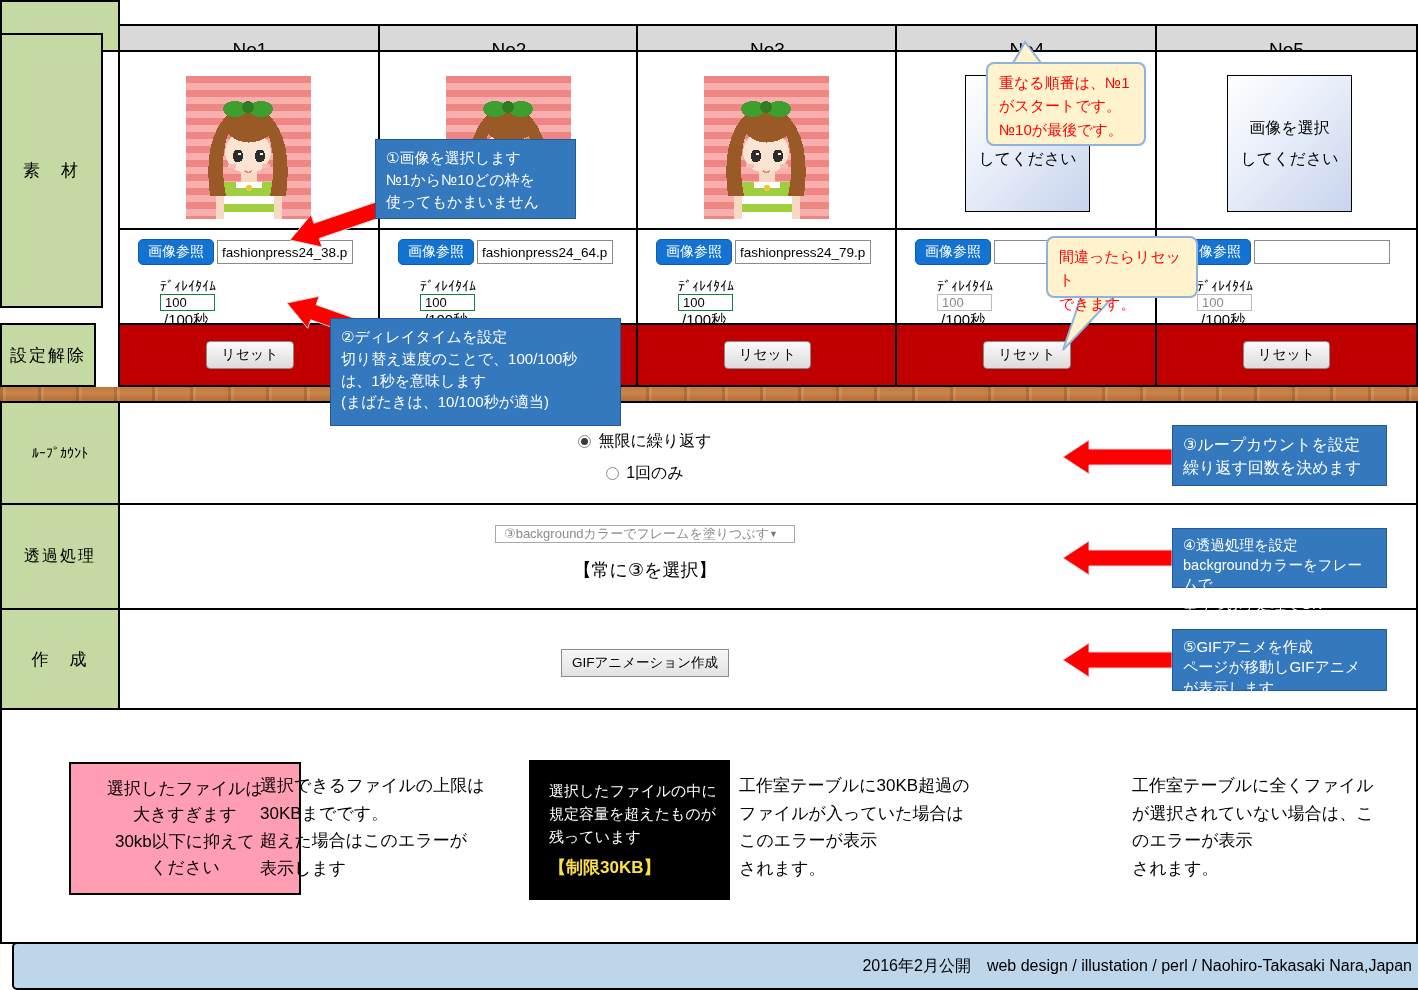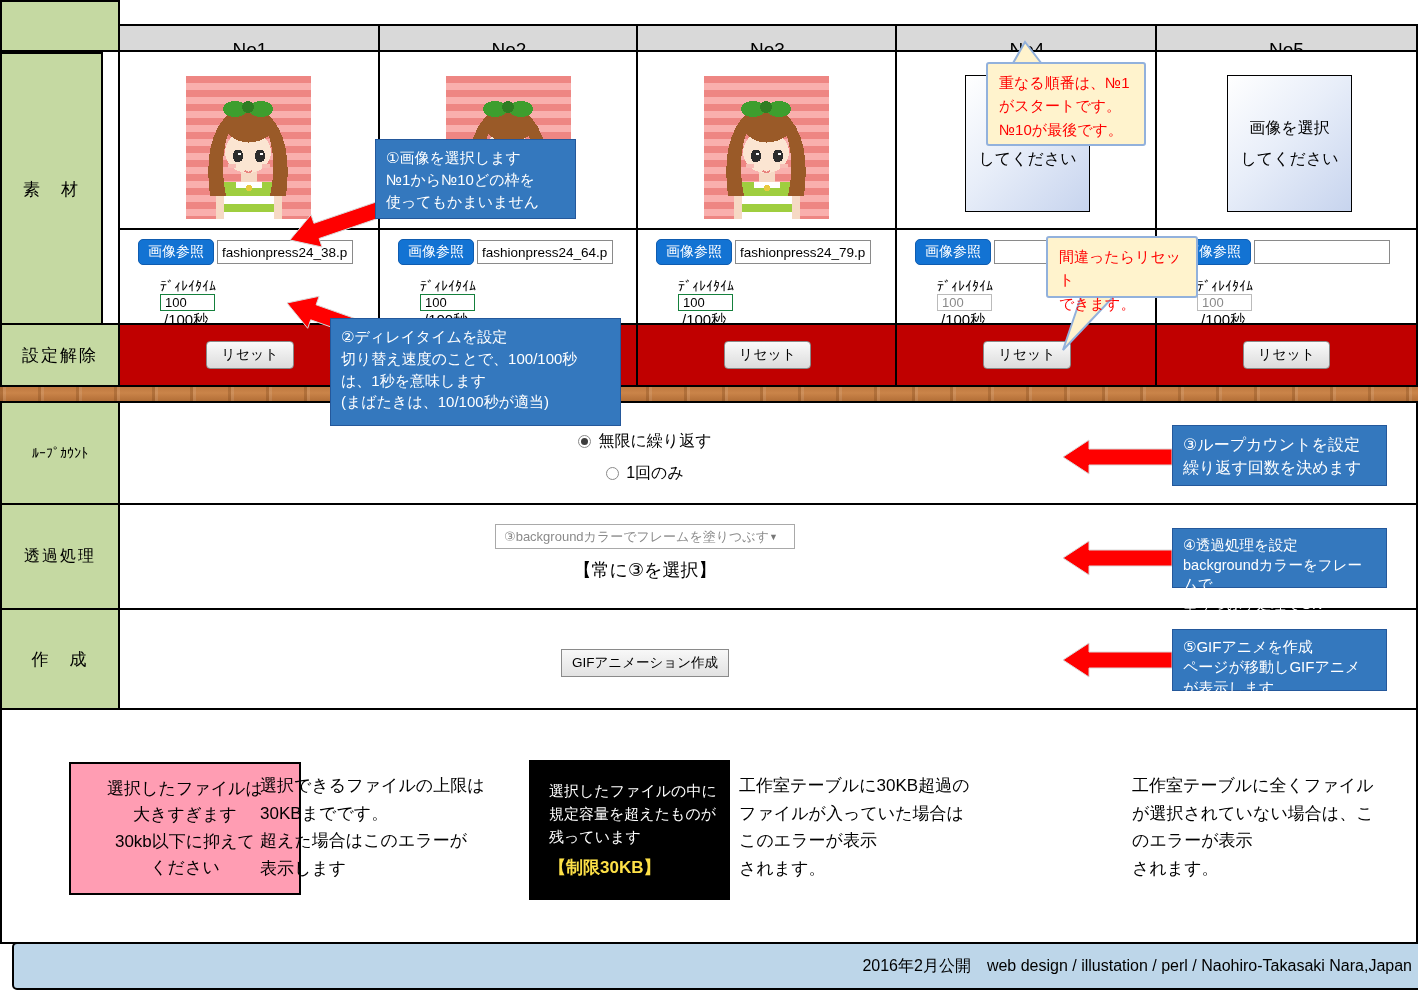--- a/index.html
+++ b/index.html
@@ -31,29 +31,29 @@
           font-family:inherit;box-sizing:border-box;}
   .dim{color:#8a8a8a;border-color:#bbb;}
   .dunit{margin-left:4px;font-size:15px;}
   .resetbtn{background:linear-gradient(#fafafa,#dcdcdc);border:1px solid #8a8a8a;border-radius:4px;
             padding:4px 14px;font-size:14px;font-family:inherit;}
   .wood{position:absolute;left:0;top:387px;width:1418px;height:15px;
         background-image:repeating-linear-gradient(90deg,rgba(92,46,10,.22) 0 3px,rgba(255,255,255,.10) 3px 6px,rgba(0,0,0,0) 6px 38px),
                          linear-gradient(#c07a40,#ca8449 40%,#b06c35);}
   .bluebox{position:absolute;background:#3478BE;border:1px solid #24589B;color:#fff;
            padding:7px 10px;font-size:15px;line-height:1.45;box-sizing:border-box;z-index:6;}
-  .bubble{position:absolute;background:#FFF3CD;border:2px solid #92B1DC;border-radius:3px;
+  .bubble{position:absolute;background:#FFF3CD;border:2px solid #92B1DC;border-radius:8px;
           color:#FF0000;font-size:15px;line-height:1.55;padding:7px 11px;box-sizing:border-box;z-index:7;}
   .overlay{position:absolute;left:0;top:0;z-index:5;pointer-events:none;}
   .midcell{position:absolute;left:118px;width:1300px;box-sizing:border-box;border:2px solid #000;background:#fff;}
   .centerwrap{position:absolute;left:0;right:246px;text-align:center;}
   .radio{display:inline-block;width:13px;height:13px;border:1px solid #8a8a8a;border-radius:50%;
          background:#fff;vertical-align:-2px;margin-right:7px;box-sizing:border-box;}
   .radio.sel::after{content:"";display:block;width:7px;height:7px;margin:2px;border-radius:50%;background:#3c3c3c;}
-  .selectbox{display:inline-flex;align-items:center;width:300px;height:25px;
+  .selectbox{display:inline-flex;align-items:center;width:300px;height:18px;
              border:1px solid #a9a9a9;color:#8a8a8a;font-size:13px;padding:0 8px;box-sizing:border-box;
              background:#fff;text-align:left;}
   .selarrow{font-size:9px;color:#777;}
   .gifbtn{background:linear-gradient(#f8f8f8,#e2e2e2);border:1px solid #8a8a8a;
           padding:4px 10px;font-size:13.5px;font-family:inherit;}
   .bottom{position:absolute;left:0;top:708px;width:1418px;height:236px;box-sizing:border-box;
           border:2px solid #000;background:#fff;}
   .errbox{position:absolute;box-sizing:border-box;border:2px solid #000;display:flex;
           align-items:center;justify-content:center;text-align:center;font-size:17px;line-height:1.55;}
   .errtext{position:absolute;font-size:17px;line-height:1.62;}
@@ -76,21 +76,21 @@
   <div class="cell grayhead" style="left:636px;top:0;width:263px;height:52px;">
       <span>No3</span>
     </div>
   <div class="cell grayhead" style="left:895px;top:0;width:264px;height:52px;">
       <span>No4</span>
     </div>
   <div class="cell grayhead" style="left:1155px;top:0;width:263px;height:52px;">
       <span>No5</span>
     </div>
 
-  <div class="cell green" style="left:0;top:52px;width:103px;height:275px;">
+  <div class="cell green" style="left:0;top:33px;width:103px;height:275px;">
       <span>素　材</span>
     </div>
 
   <div class="cell white" style="left:118px;top:50px;width:264px;height:275px;">
     <div class="girlbox">
       <svg width="125" height="143" viewBox="0 0 125 143" shape-rendering="crispEdges">
         <rect x="0" y="0" width="125" height="143" fill="#F9AFAD"></rect>
         <g fill="#EE8683">
             <rect y="0" width="125" height="7"></rect>
             <rect y="14" width="125" height="7"></rect>
@@ -269,21 +269,21 @@
       <button class="browse">画像参照</button>
       <input class="fname" type="text" value="" style="">
     </div>
     <div class="delayrow">
       <span class="dlabel">ﾃﾞｨﾚｲﾀｲﾑ</span>
       <input class="dinput dim" type="text" value="100" style="">
       <span class="dunit">/100秒</span>
     </div>
   </div>
 
-  <div class="cell green" style="left:0;top:323px;width:120px;height:64px;">
+  <div class="cell green" style="left:0;top:323px;width:96px;height:64px;">
       <span>設定解除</span>
     </div>
   <div class="cell redrow" style="left:118px;top:323px;width:264px;height:64px;display:flex;align-items:center;justify-content:center;">
     <button class="resetbtn">リセット</button>
   </div>
   <div class="cell redrow" style="left:378px;top:323px;width:262px;height:64px;display:flex;align-items:center;justify-content:center;">
     <button class="resetbtn">リセット</button>
   </div>
   <div class="cell redrow" style="left:636px;top:323px;width:263px;height:64px;display:flex;align-items:center;justify-content:center;">
     <button class="resetbtn">リセット</button>

